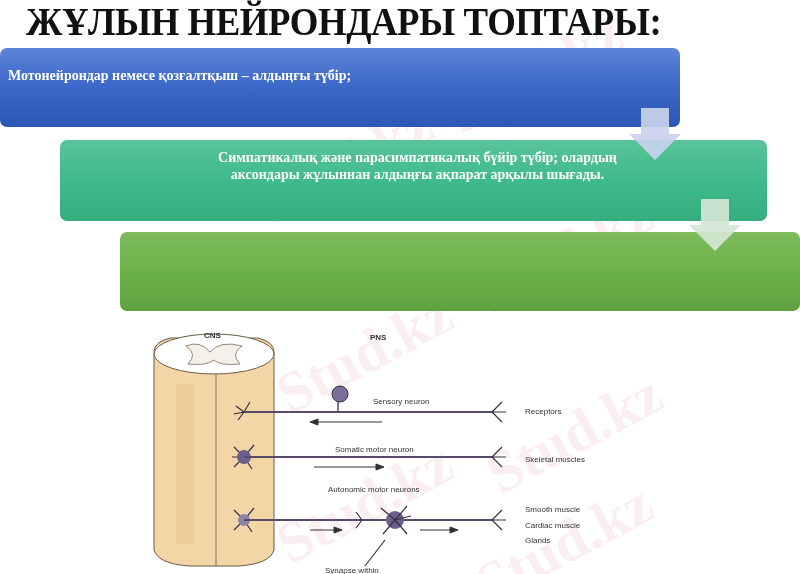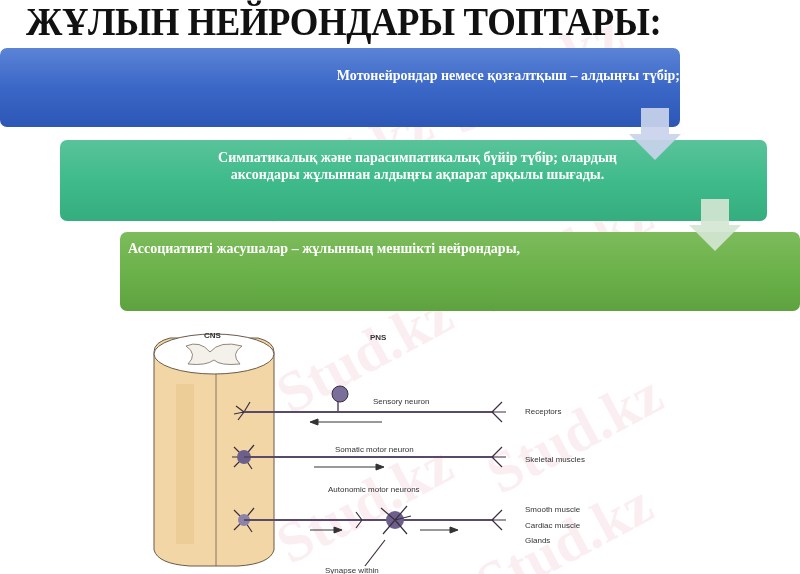--- a/index.html
+++ b/index.html
@@ -1,19 +1,19 @@
 <!DOCTYPE html>
 <html><head>
 <meta charset="utf-8">
 <style>
   html,body{margin:0;padding:0;}
   body{width:800px;height:574px;background:#ffffff;position:relative;overflow:hidden;font-family:"Liberation Serif",serif;}
   .title{position:absolute;left:26px;top:-2px;font-size:40px;font-weight:bold;color:#111;letter-spacing:-0.5px;white-space:nowrap;transform:scaleX(0.92);transform-origin:left top;}
   .box{position:absolute;border-radius:7px;color:#fff;font-weight:bold;box-sizing:border-box;}
-  .box1{left:0;top:48px;width:680px;height:79px;background:linear-gradient(180deg,#5b84d6 0%,#3b67c7 50%,#2c57b6 100%);padding:16px 0 0 8px;font-size:14px;line-height:24px;text-align:right;}
+  .box1{left:0;top:48px;width:680px;height:79px;background:linear-gradient(180deg,#5b84d6 0%,#3b67c7 50%,#2c57b6 100%);padding:16px 0 0 8px;font-size:14px;line-height:24px;}
   .box2{left:60px;top:140px;width:707px;height:81px;background:linear-gradient(180deg,#59c39a 0%,#3fbb8b 50%,#35ad7f 100%);padding:9px 0 0 8px;font-size:14px;line-height:17px;text-align:center;}
   .box3{left:120px;top:232px;width:680px;height:79px;background:linear-gradient(180deg,#7dbb5c 0%,#6cb24a 50%,#5da23f 100%);padding:8px 0 0 8px;font-size:14px;line-height:17px;}
   .box p{margin:0;white-space:nowrap;}
   .arrow{position:absolute;}
   .diagram{position:absolute;left:130px;top:324px;width:500px;height:264px;}
   .lbl{font-family:"Liberation Sans",sans-serif;font-size:8px;fill:#333;}
   .wm{position:absolute;font-family:"Liberation Serif",serif;font-weight:bold;font-size:58px;color:rgba(230,150,170,0.16);transform:rotate(-28deg);white-space:nowrap;pointer-events:none;}
 </style>
 </head>
 <body>
@@ -31,21 +31,20 @@
 <div class="box box1">
   <p>Мотонейрондар немесе қозғалтқыш – алдыңғы түбір;</p>
 </div>
 
 <div class="box box2">
   <p>Симпатикалық және парасимпатикалық бүйір  түбір; олардың</p>
   <p>аксондары жұлыннан алдыңғы ақпарат арқылы шығады.</p>
 </div>
 
 <div class="box box3">
-  <p>Ассоциативті жасушалар – жұлынның меншікті нейрондары,</p>
 </div>
 
 <svg class="arrow" style="left:628px;top:108px;" width="54" height="52" viewBox="0 0 54 52">
   <polygon points="13,0 41,0 41,26 53,26 27,52 1,26 13,26" fill="#c9d2ea" fill-opacity="0.92"></polygon>
 </svg>
 <svg class="arrow" style="left:688px;top:199px;" width="54" height="52" viewBox="0 0 54 52">
   <polygon points="13,0 41,0 41,26 53,26 27,52 1,26 13,26" fill="#d4e6d2" fill-opacity="0.92"></polygon>
 </svg>
 
 <div class="diagram">

